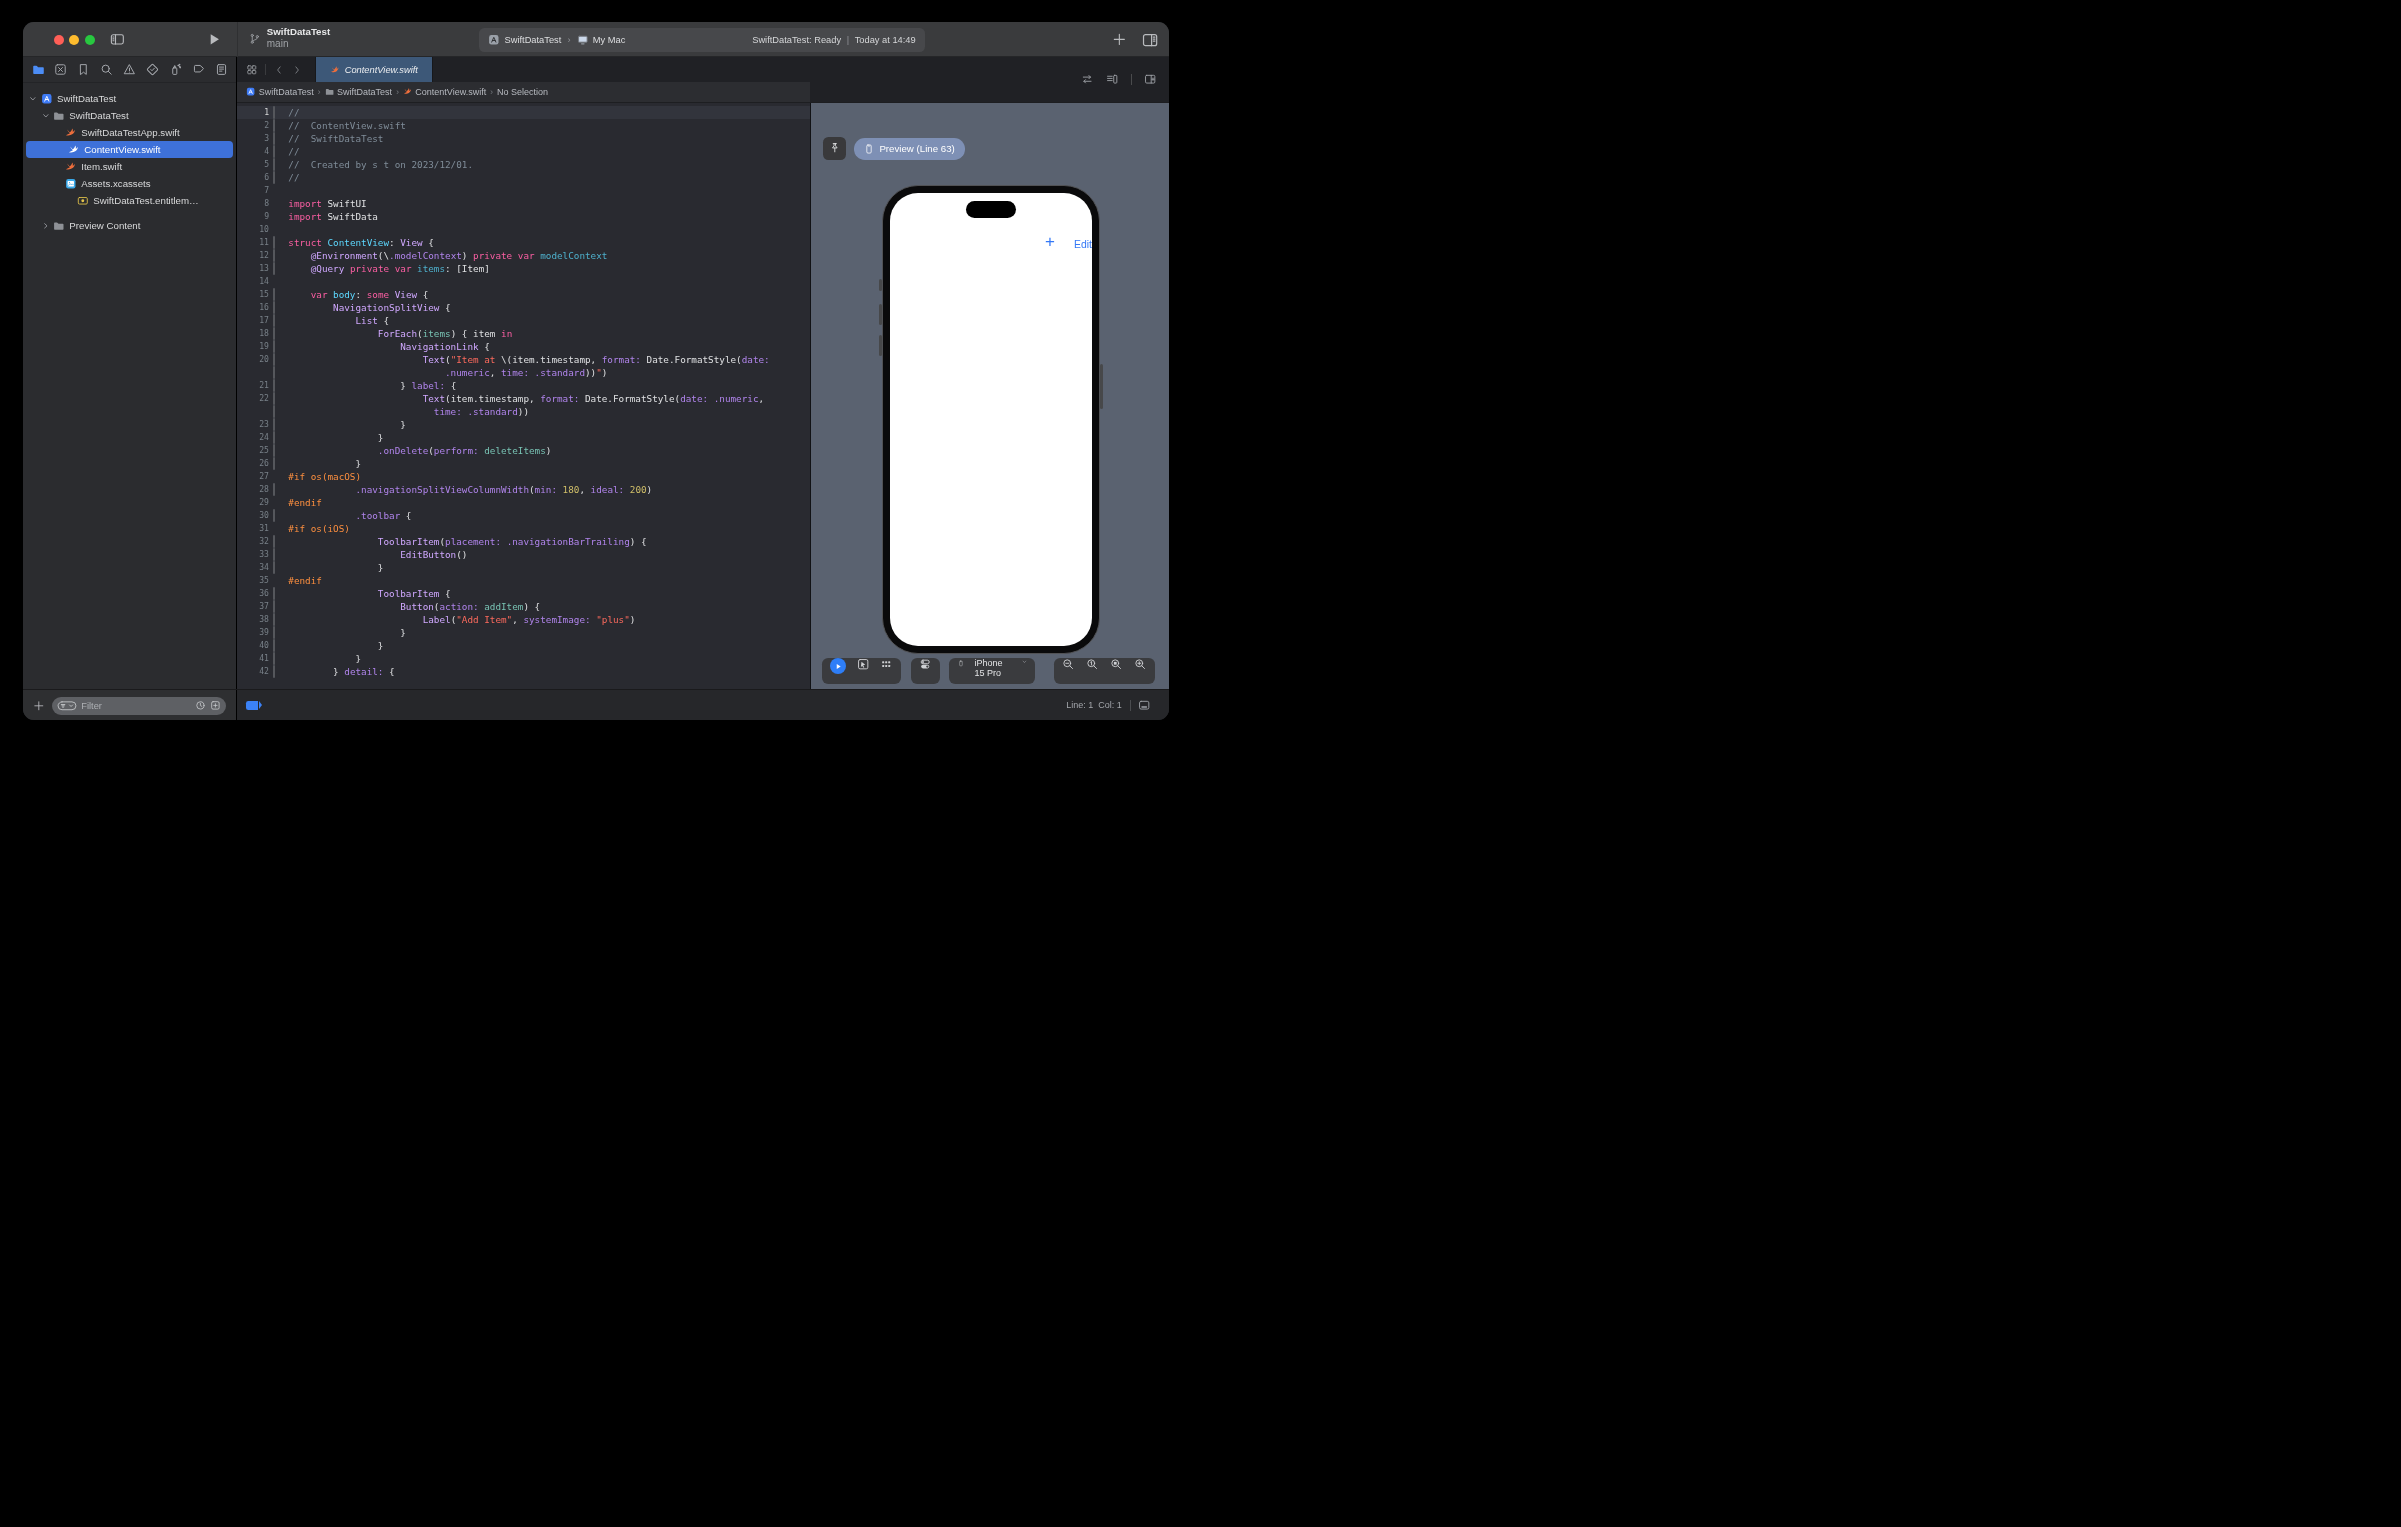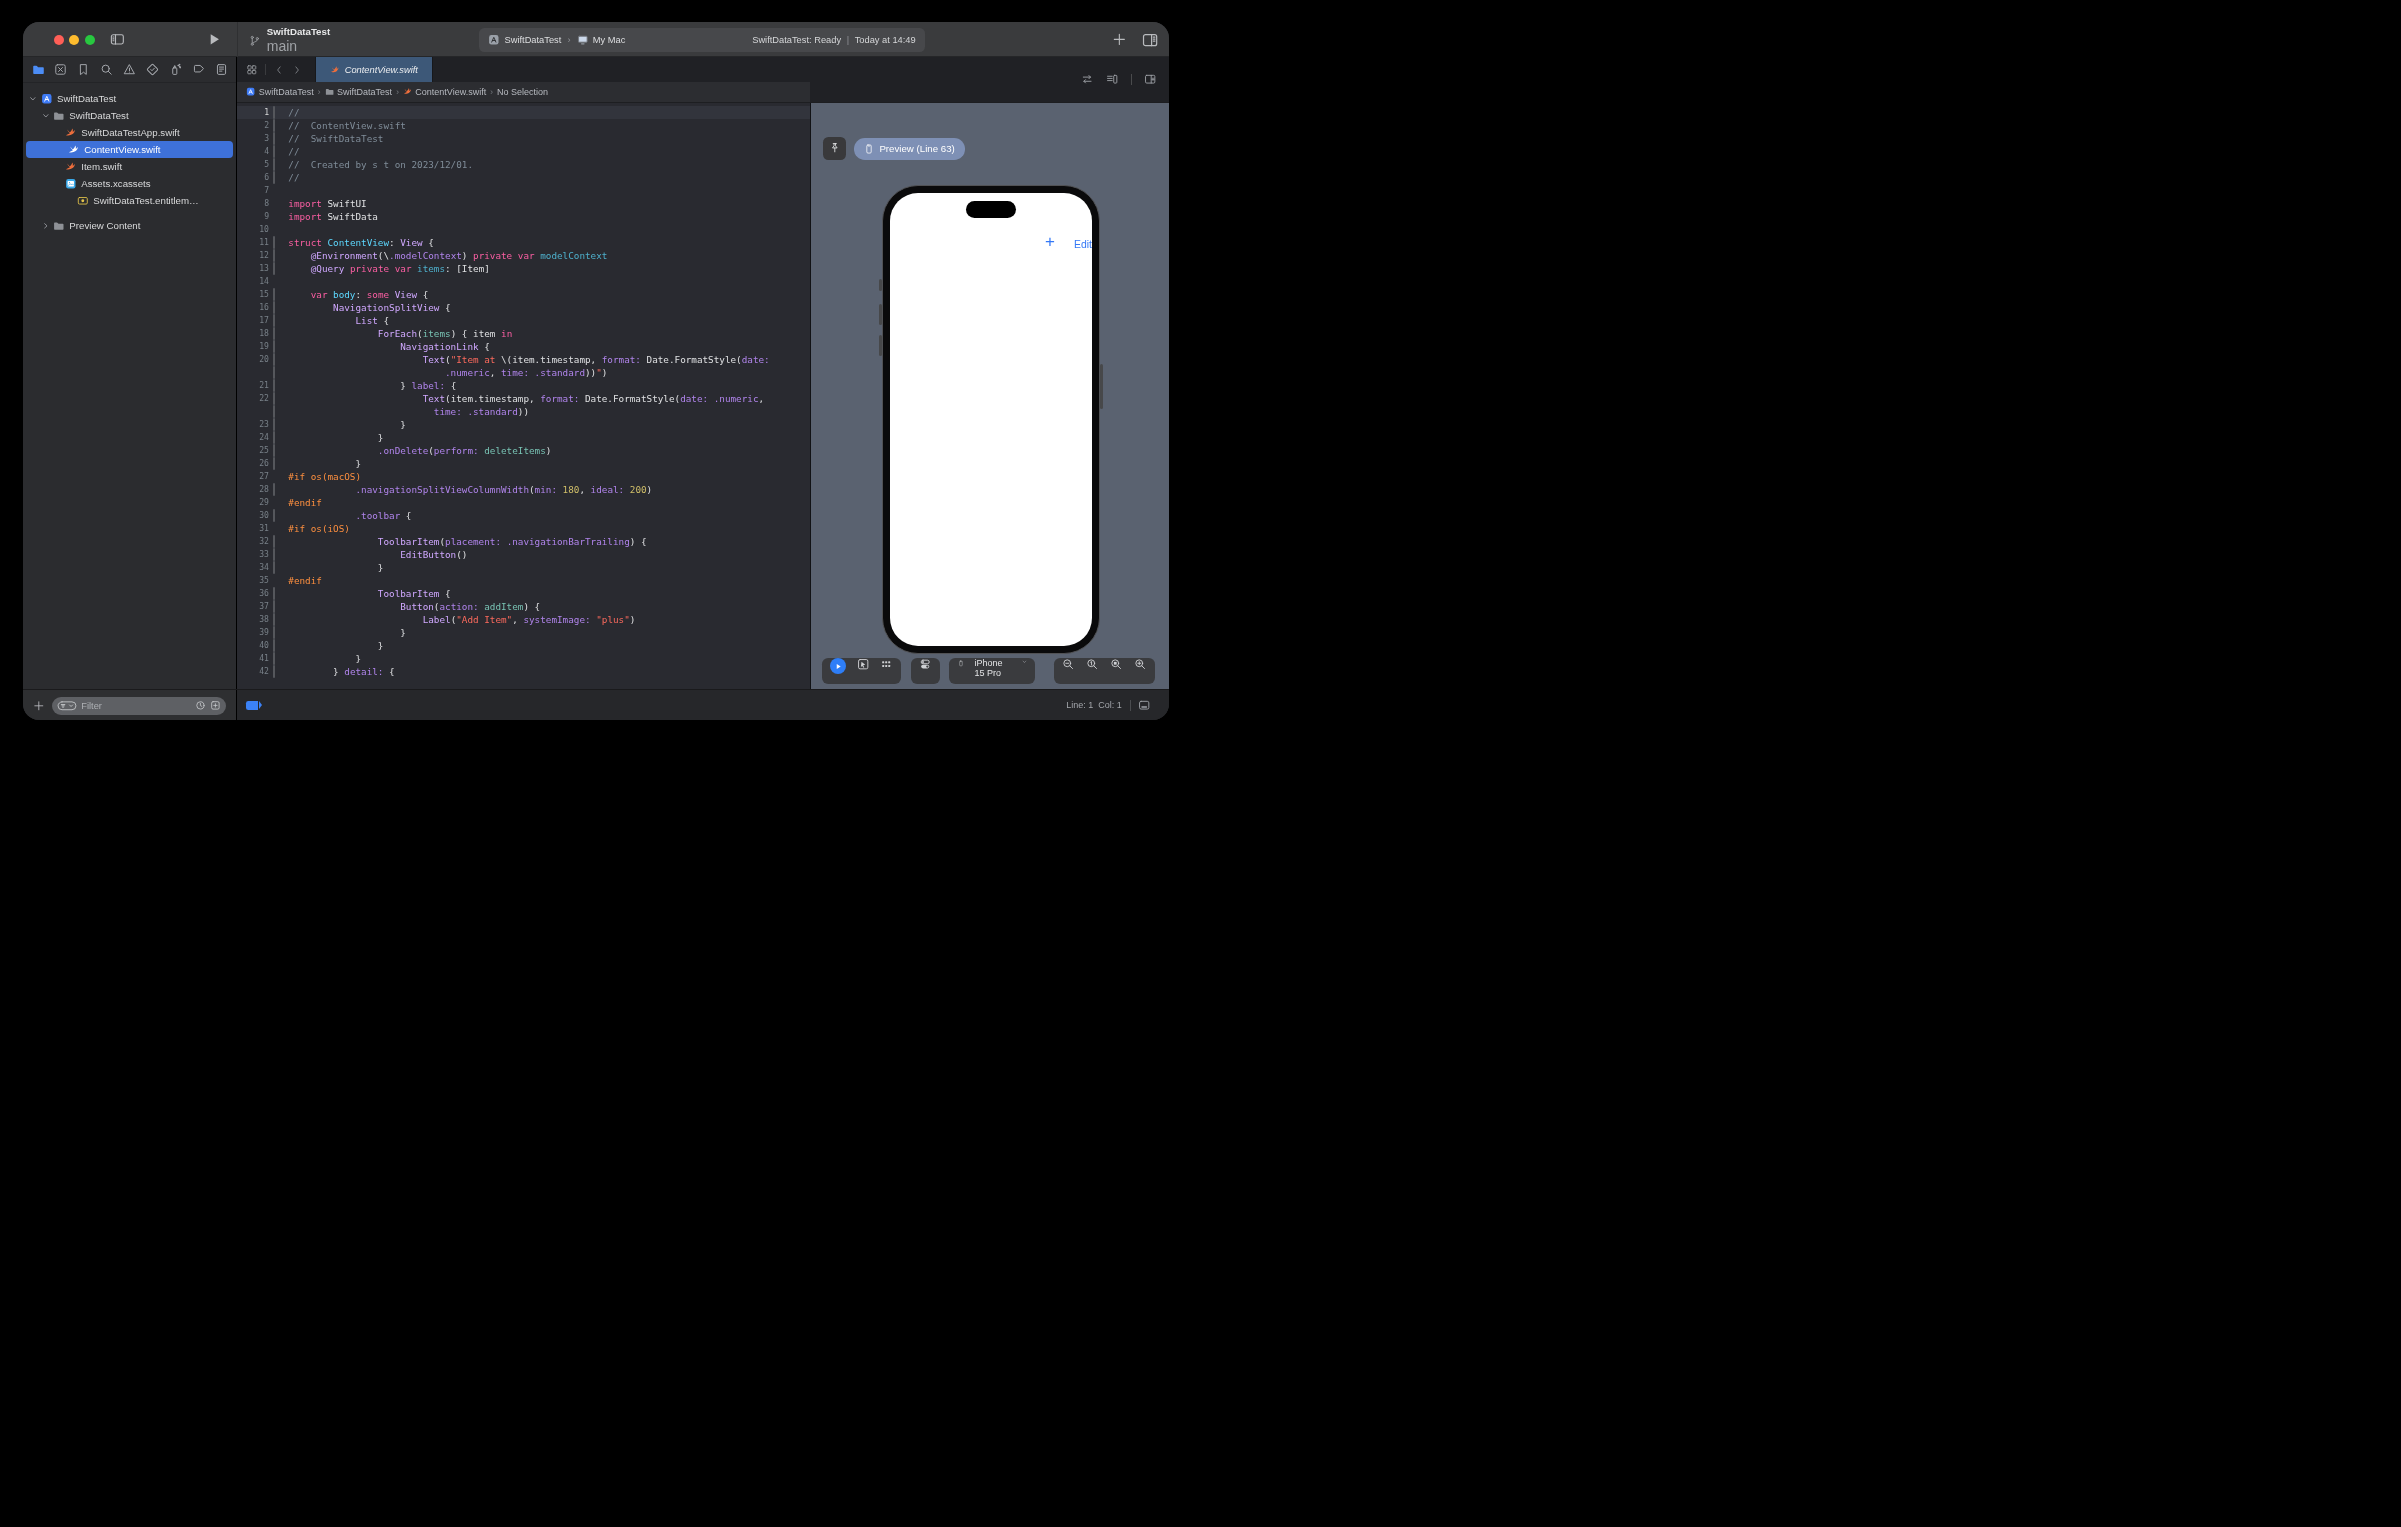--- a/index.html
+++ b/index.html
@@ -1,30 +1,30 @@
 <!DOCTYPE html>
 <html style="font-size:12.4px"><head>
 <meta charset="utf-8">
 <style>
   * { margin:0; padding:0; box-sizing:border-box; }
   html,body { width:1201px; height:764px; background:#000; font-family:"Liberation Sans", sans-serif; overflow:hidden; }
-  .window { position:absolute; left:23px; top:22.4px; width:1146px; height:698px; border-radius:16px; overflow:hidden; background:#292A30; box-shadow:0 15.5px 46px rgba(0,0,0,.7); display:flex; flex-direction:column; }
+  .window { position:absolute; left:23px; top:22.4px; width:1146px; height:698px; border-radius:11px; overflow:hidden; background:#292A30; box-shadow:0 15.5px 46px rgba(0,0,0,.7); display:flex; flex-direction:column; }
 
   
   .titlebar { position:relative; height:35px; flex:0 0 35px; background:#3A3B3D; border-bottom:0.8px solid #252628; }
   .lights { position:absolute; left:31px; top:12.4px; display:flex; gap:5.4px; }
   .light { width:10px; height:10px; border-radius:50%; }
   .light.red{ background:#FF5F57; } .light.yellow{ background:#FEBC2E; } .light.green{ background:#28C840; }
   .tb-icon { position:absolute; top:10px; width:14.7px; height:14.7px; color:#B9BBBE; }
   .tb-divider { position:absolute; left:214px; top:0; width:0.8px; height:35px; background:#2F3032; }
   .tb-project { position:absolute; left:226px; top:3.9px; display:flex; align-items:center; gap:6.2px; }
   .branch-ic { width:11.6px; height:11.6px; color:#9FA2A6; }
   .tb-titles { display:flex; flex-direction:column; line-height:1.25; }
   .tb-title { font-size:9.7px; font-weight:bold; color:#E8E9EA; }
-  .tb-branch { font-size:14px; color:#9FA2A6; }
+  .tb-branch { font-size:10px; color:#9FA2A6; }
   .scheme-pill { position:absolute; left:456px; top:5.4px; width:446px; height:24px; background:#47484B; border-radius:5.4px; display:flex; align-items:center; padding:0 9.3px; }
   .scheme-left { display:flex; align-items:center; gap:4.6px; font-size:9.3px; color:#DEDFE1; }
   .crumb-sep { color:#8F9297; font-size:9.3px; padding:0 1.5px; }
   .scheme-status { margin-left:auto; font-size:9.3px; color:#D5D6D8; white-space:pre; }
   .scheme-status b { font-weight:normal; }
   .status-sep { color:#8F9297; padding:0 3.1px; }
   .sm-ic { width:11.6px; height:11.6px; display:inline-block; }
 
   
   .main { flex:1; display:grid; grid-template-columns:214px 1fr; min-height:0; }

